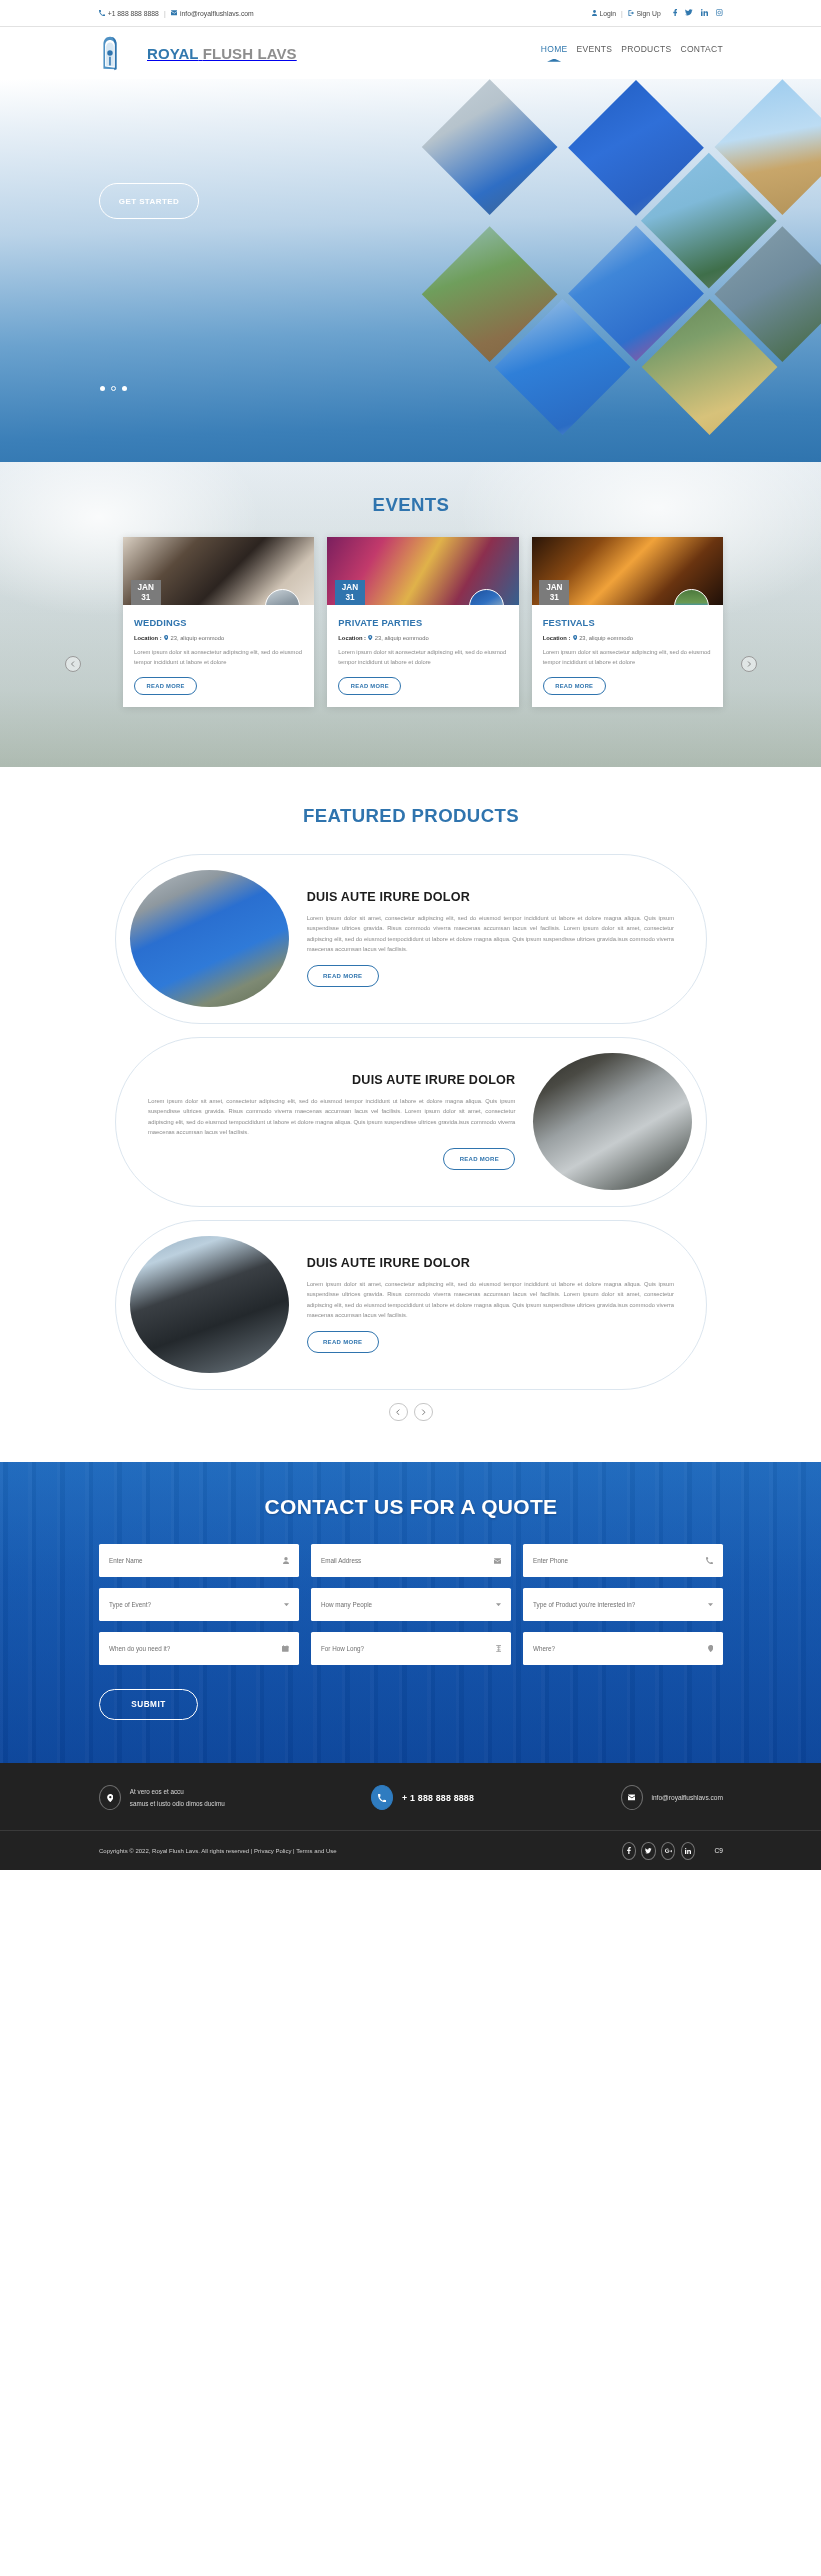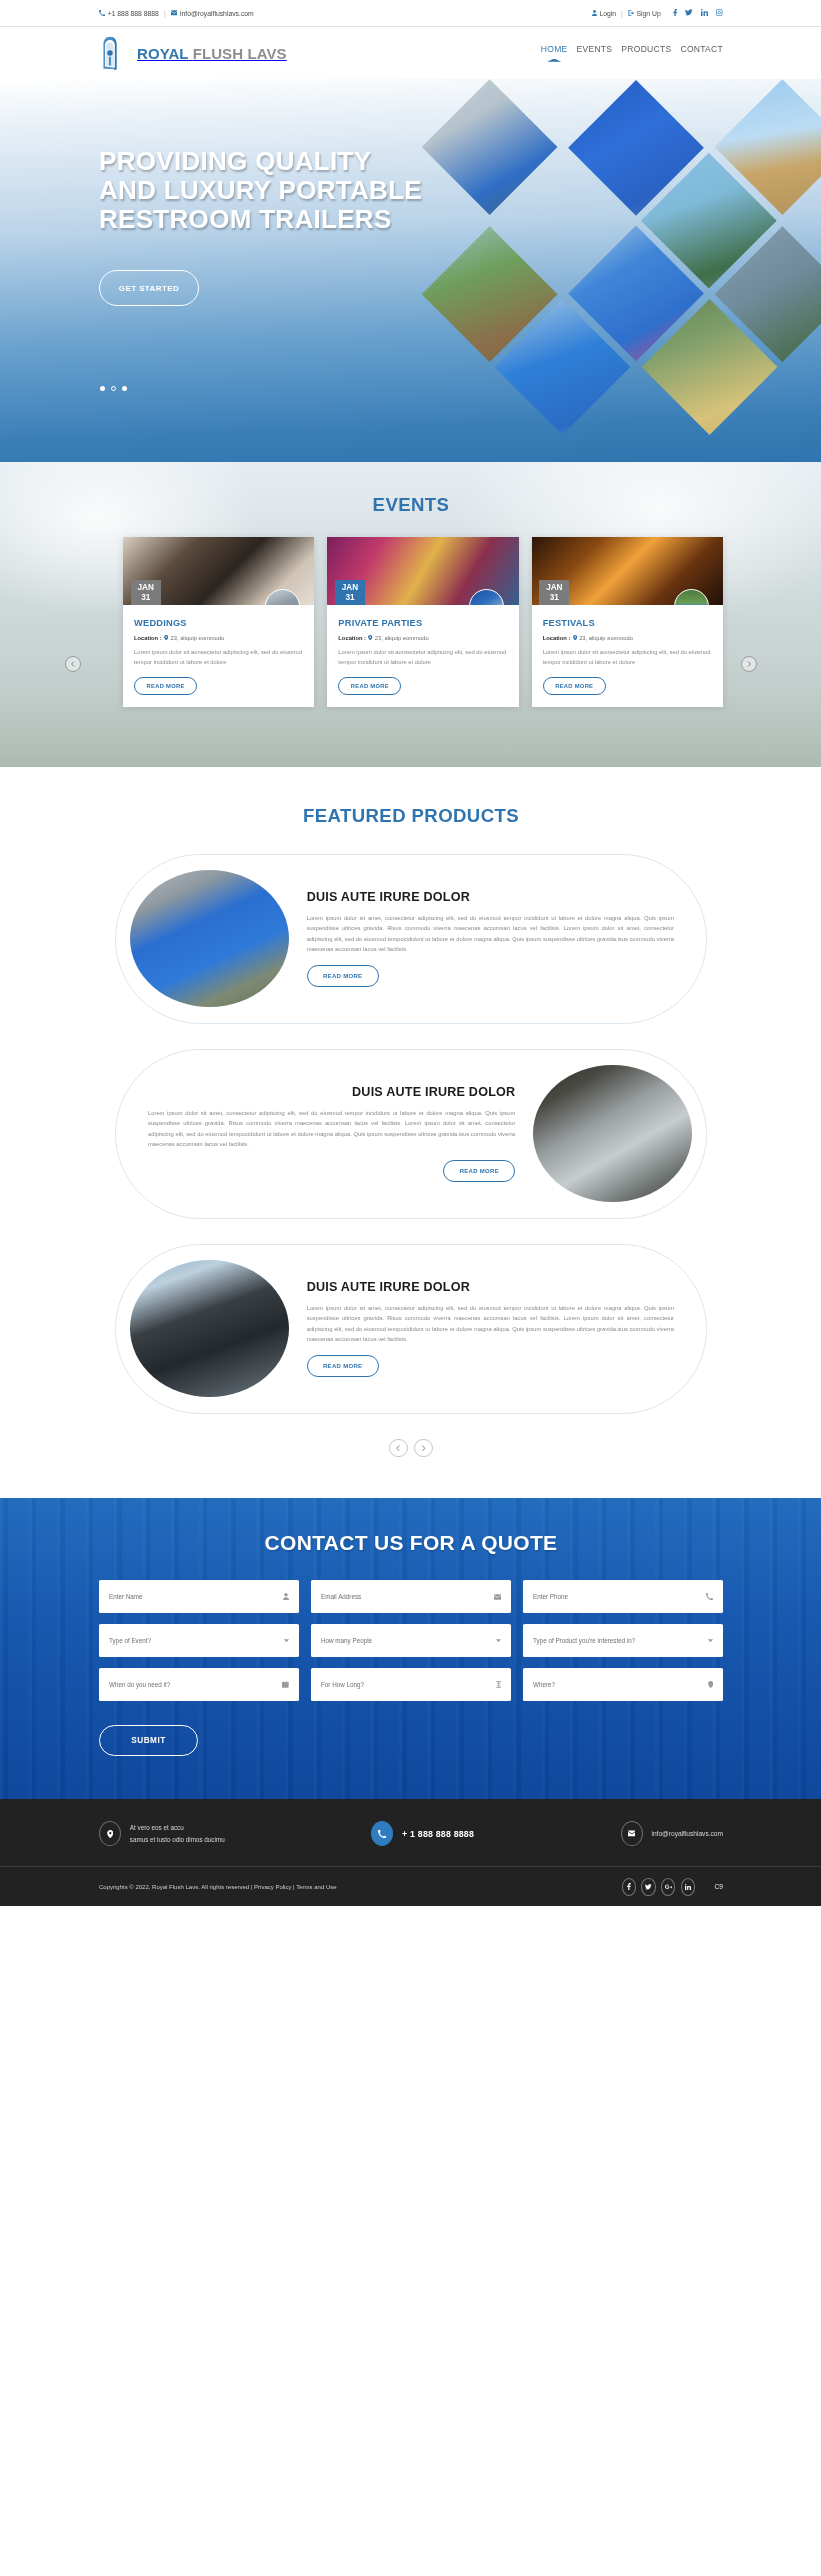--- a/index.html
+++ b/index.html
@@ -24,21 +24,21 @@
   .tb-left .item, .tb-right .item { display:flex; align-items:center; gap:2.7px; }
   .tb-sep { margin:0 5px; color:#b9b9b9; }
   .ic { display:inline-block; color:#3178ae; line-height:1; }
   .ic svg { display:block; }
   .tb-right .socials { display:flex; align-items:center; gap:8.2px; margin-left:12px; color:#3178ae; }
   .tb-right a, .tb-left a { color:inherit; text-decoration:none; }
 
   
   .header { height:52px; background:#fff; }
   .header .container { display:flex; align-items:center; justify-content:space-between; height:52px; }
-  .brand { display:flex; align-items:center; gap:15px; }
+  .brand { display:flex; align-items:center; gap:25px; }
   .brand-mark { width:23px; height:37px; position:relative; }
   .brand-text { font-family:"Liberation Sans Narrow","Liberation Sans",sans-serif;
     font-size:15px; font-weight:bold; letter-spacing:0.1px; white-space:nowrap; }
   .brand-text .b1 { color:#3178ae; }
   .brand-text .b2 { color:#8e8e8e; }
   .nav { display:flex; align-items:flex-end; gap:9px; }
   .nav a {
     font-family:"Liberation Sans Narrow","Liberation Sans",sans-serif;
     font-size:8.5px; letter-spacing:0.3px; color:#5b5b5b; text-decoration:none; position:relative;
     padding-bottom:7.7px;
@@ -125,21 +125,21 @@
     width:16.4px; height:16.4px; border-radius:50%; border:0.8px solid #9a9a9a; background:rgba(255,255,255,.45);
     display:flex; align-items:center; justify-content:center; color:#6f6f6f; cursor:pointer;
   }
   .ev-arrow { position:absolute; top:162px; z-index:6; }
   .ev-arrow.l { left:-34px; } .ev-arrow.r { right:-34px; }
 
   
   .products { padding:38px 10px 41px; background:#fff; }
   .products .sec-title { margin-bottom:27px; font-size:18.6px; }
   .p-card {
-    width:592px; margin:0 auto 25px; height:170px; border:0.5px solid #dce6ef; border-radius:88px;
+    width:592px; margin:0 auto 13px; height:170px; border:0.5px solid #dce6ef; border-radius:88px;
     display:flex; align-items:center; background:#fff; position:relative;
   }
   .p-card.rev { flex-direction:row-reverse; }
   .p-photo { width:159px; height:137px; border-radius:50%; overflow:hidden; flex:none; margin:0 14.2px; position:relative; }
   .p-body { flex:1; padding:0 32px 0 3.3px; }
   .p-card.rev .p-body { padding:0 3.3px 0 32px; text-align:right; }
   .p-body h3 {
     font-family:"Liberation Sans Narrow","Liberation Sans",sans-serif;
     font-size:12.6px; font-weight:bold; color:#1c1c1c; letter-spacing:0.2px; margin-bottom:8.8px;
   }
@@ -336,25 +336,20 @@
 
       <div class="dtile" style="grid-column:2;grid-row:4;">
           <i style="background:linear-gradient(160deg,#a9cfe6 0%,#6f9e5c 40%,#8a6f4a 70%,#7a5f3c 100%)"></i>
         </div>
       <div class="dtile" style="grid-column:3;grid-row:4;">
           <i style="background:linear-gradient(160deg,#cfe0ea 0%,#2f7fd8 45%,#2a6cc4 75%,#b9c9d4 100%)"></i>
         </div>
     </div>
     <div class="container">
       <div class="hero-copy">
-        <h1>
-          <span>PROVIDING QUALITY</span><br>
-          <span>AND LUXURY PORTABLE</span><br>
-          <span>RESTROOM TRAILERS</span>
-        </h1>
         <button class="btn-outline">GET STARTED</button>
       </div>
       <div class="dots">
         <span></span>
         <span class="hollow"></span>
         <span></span>
       </div>
     </div>
   </div>
 

